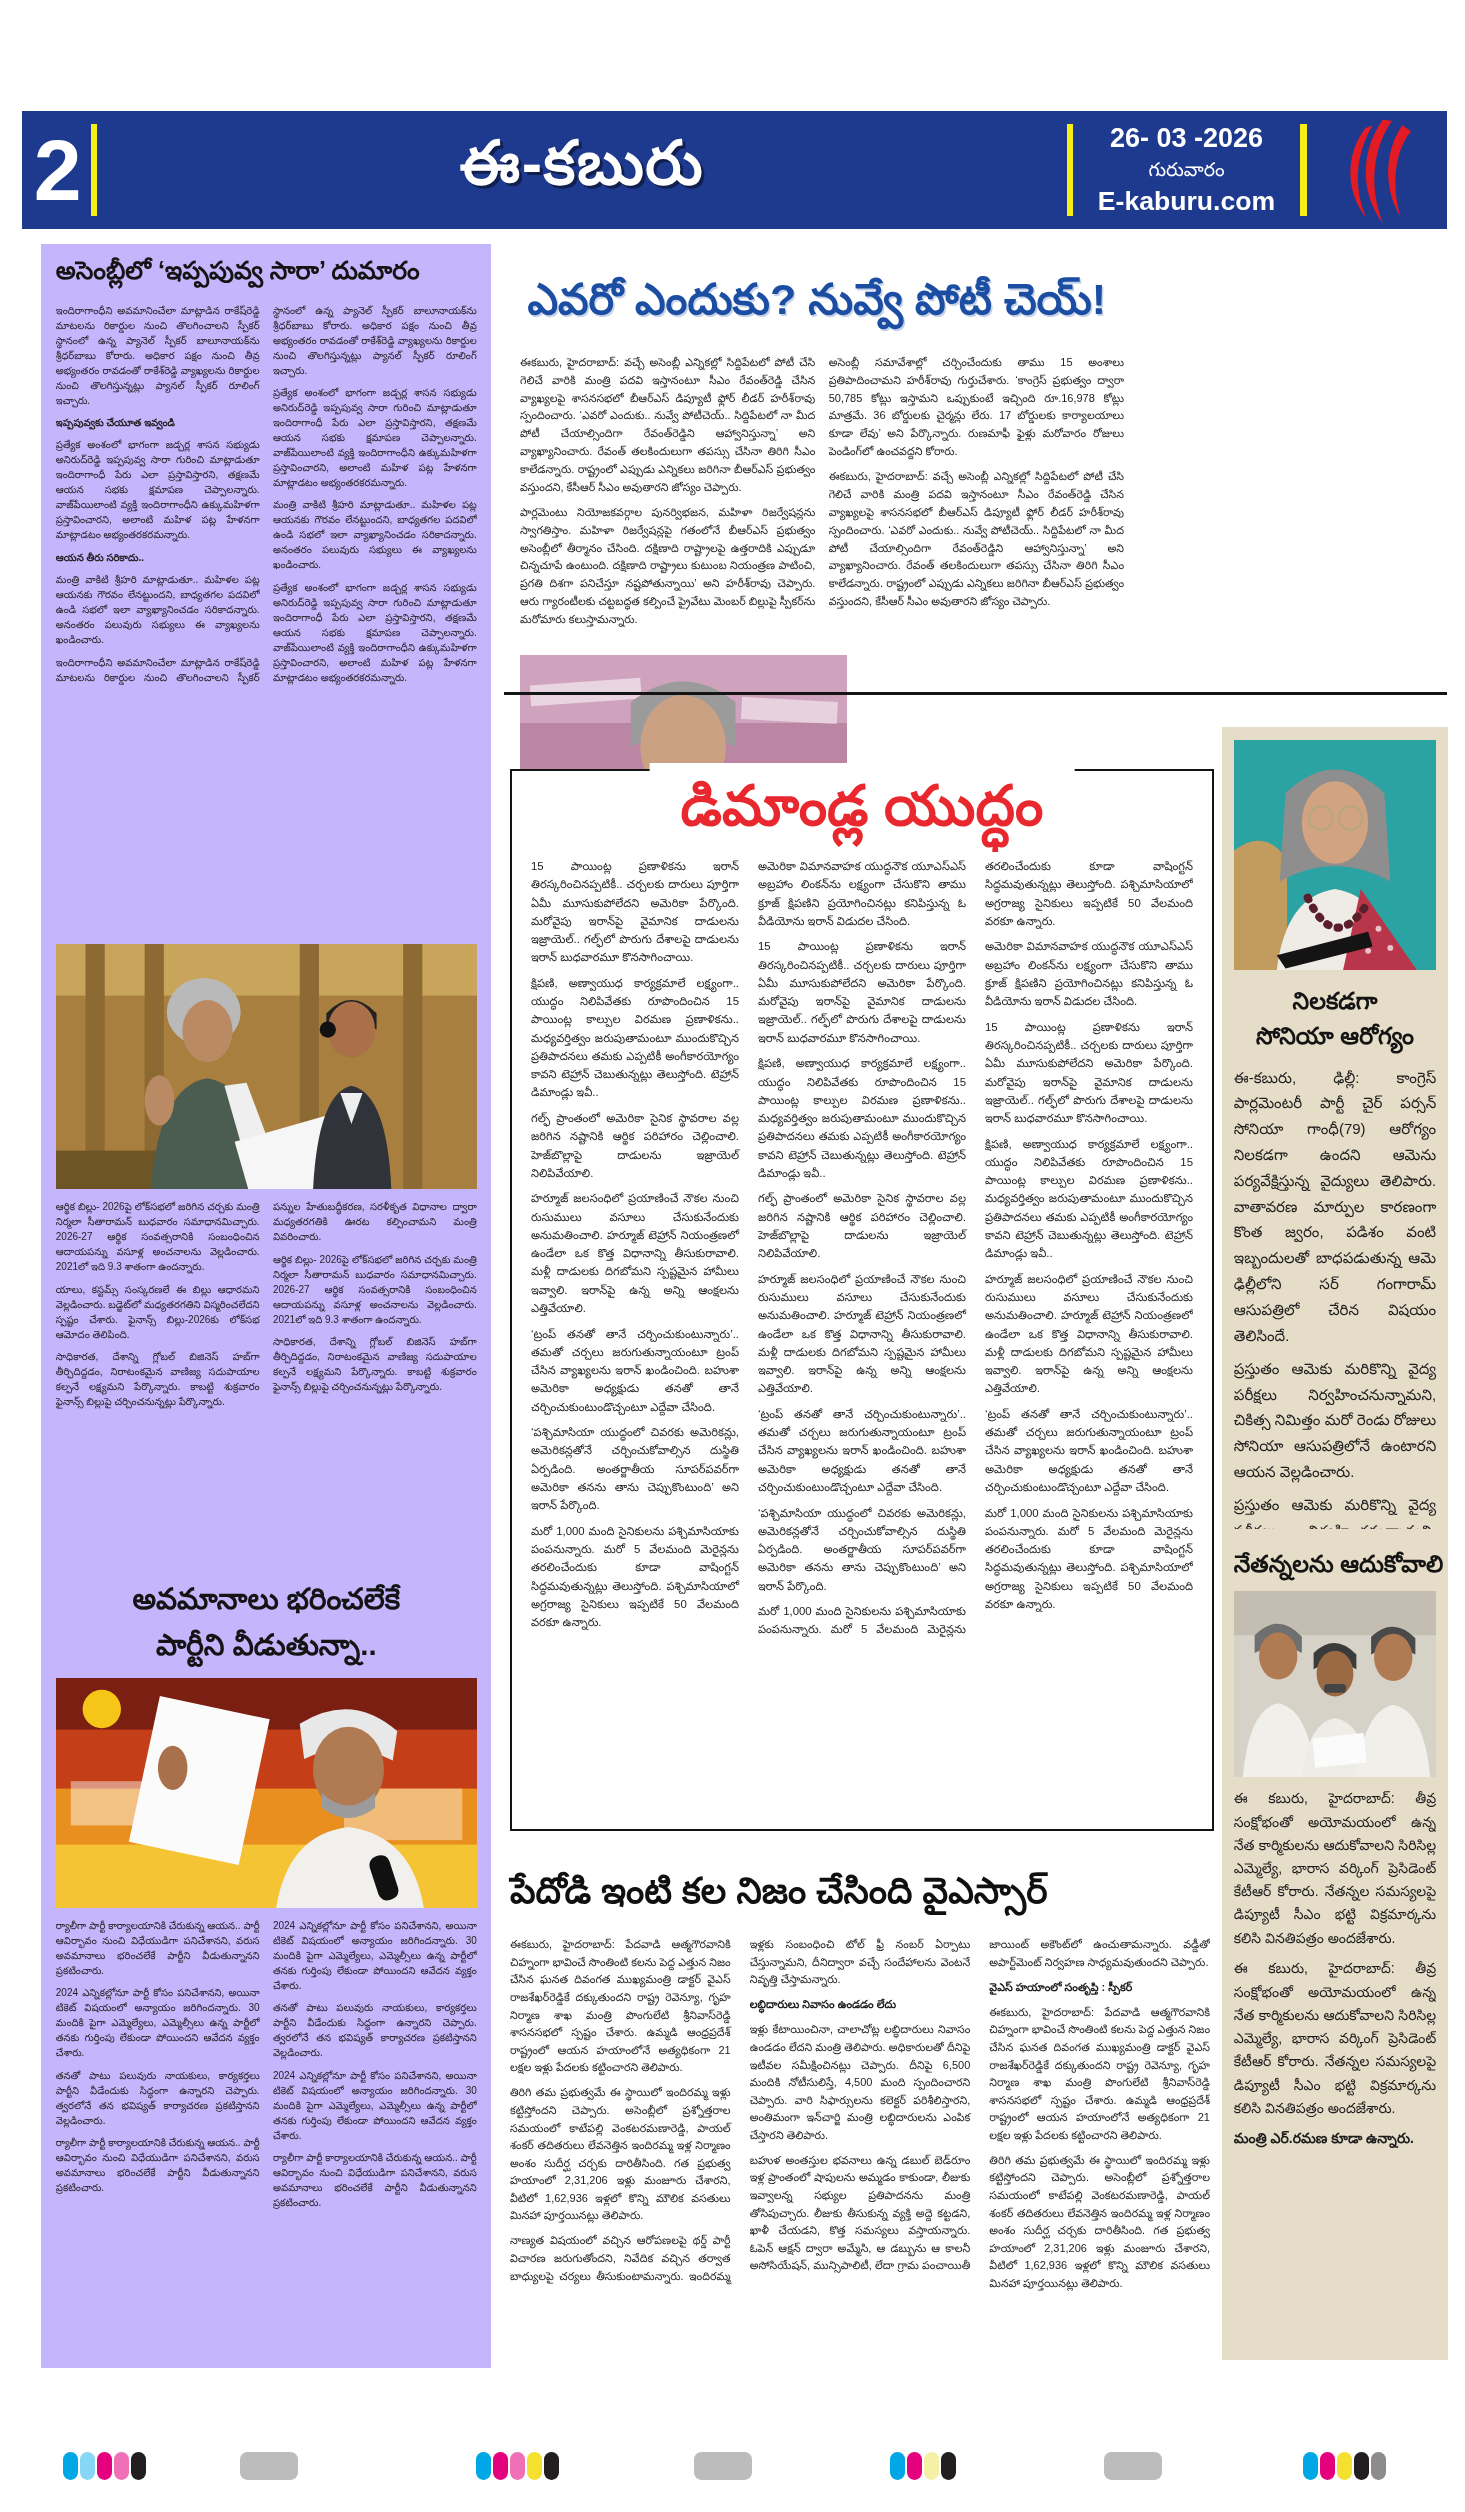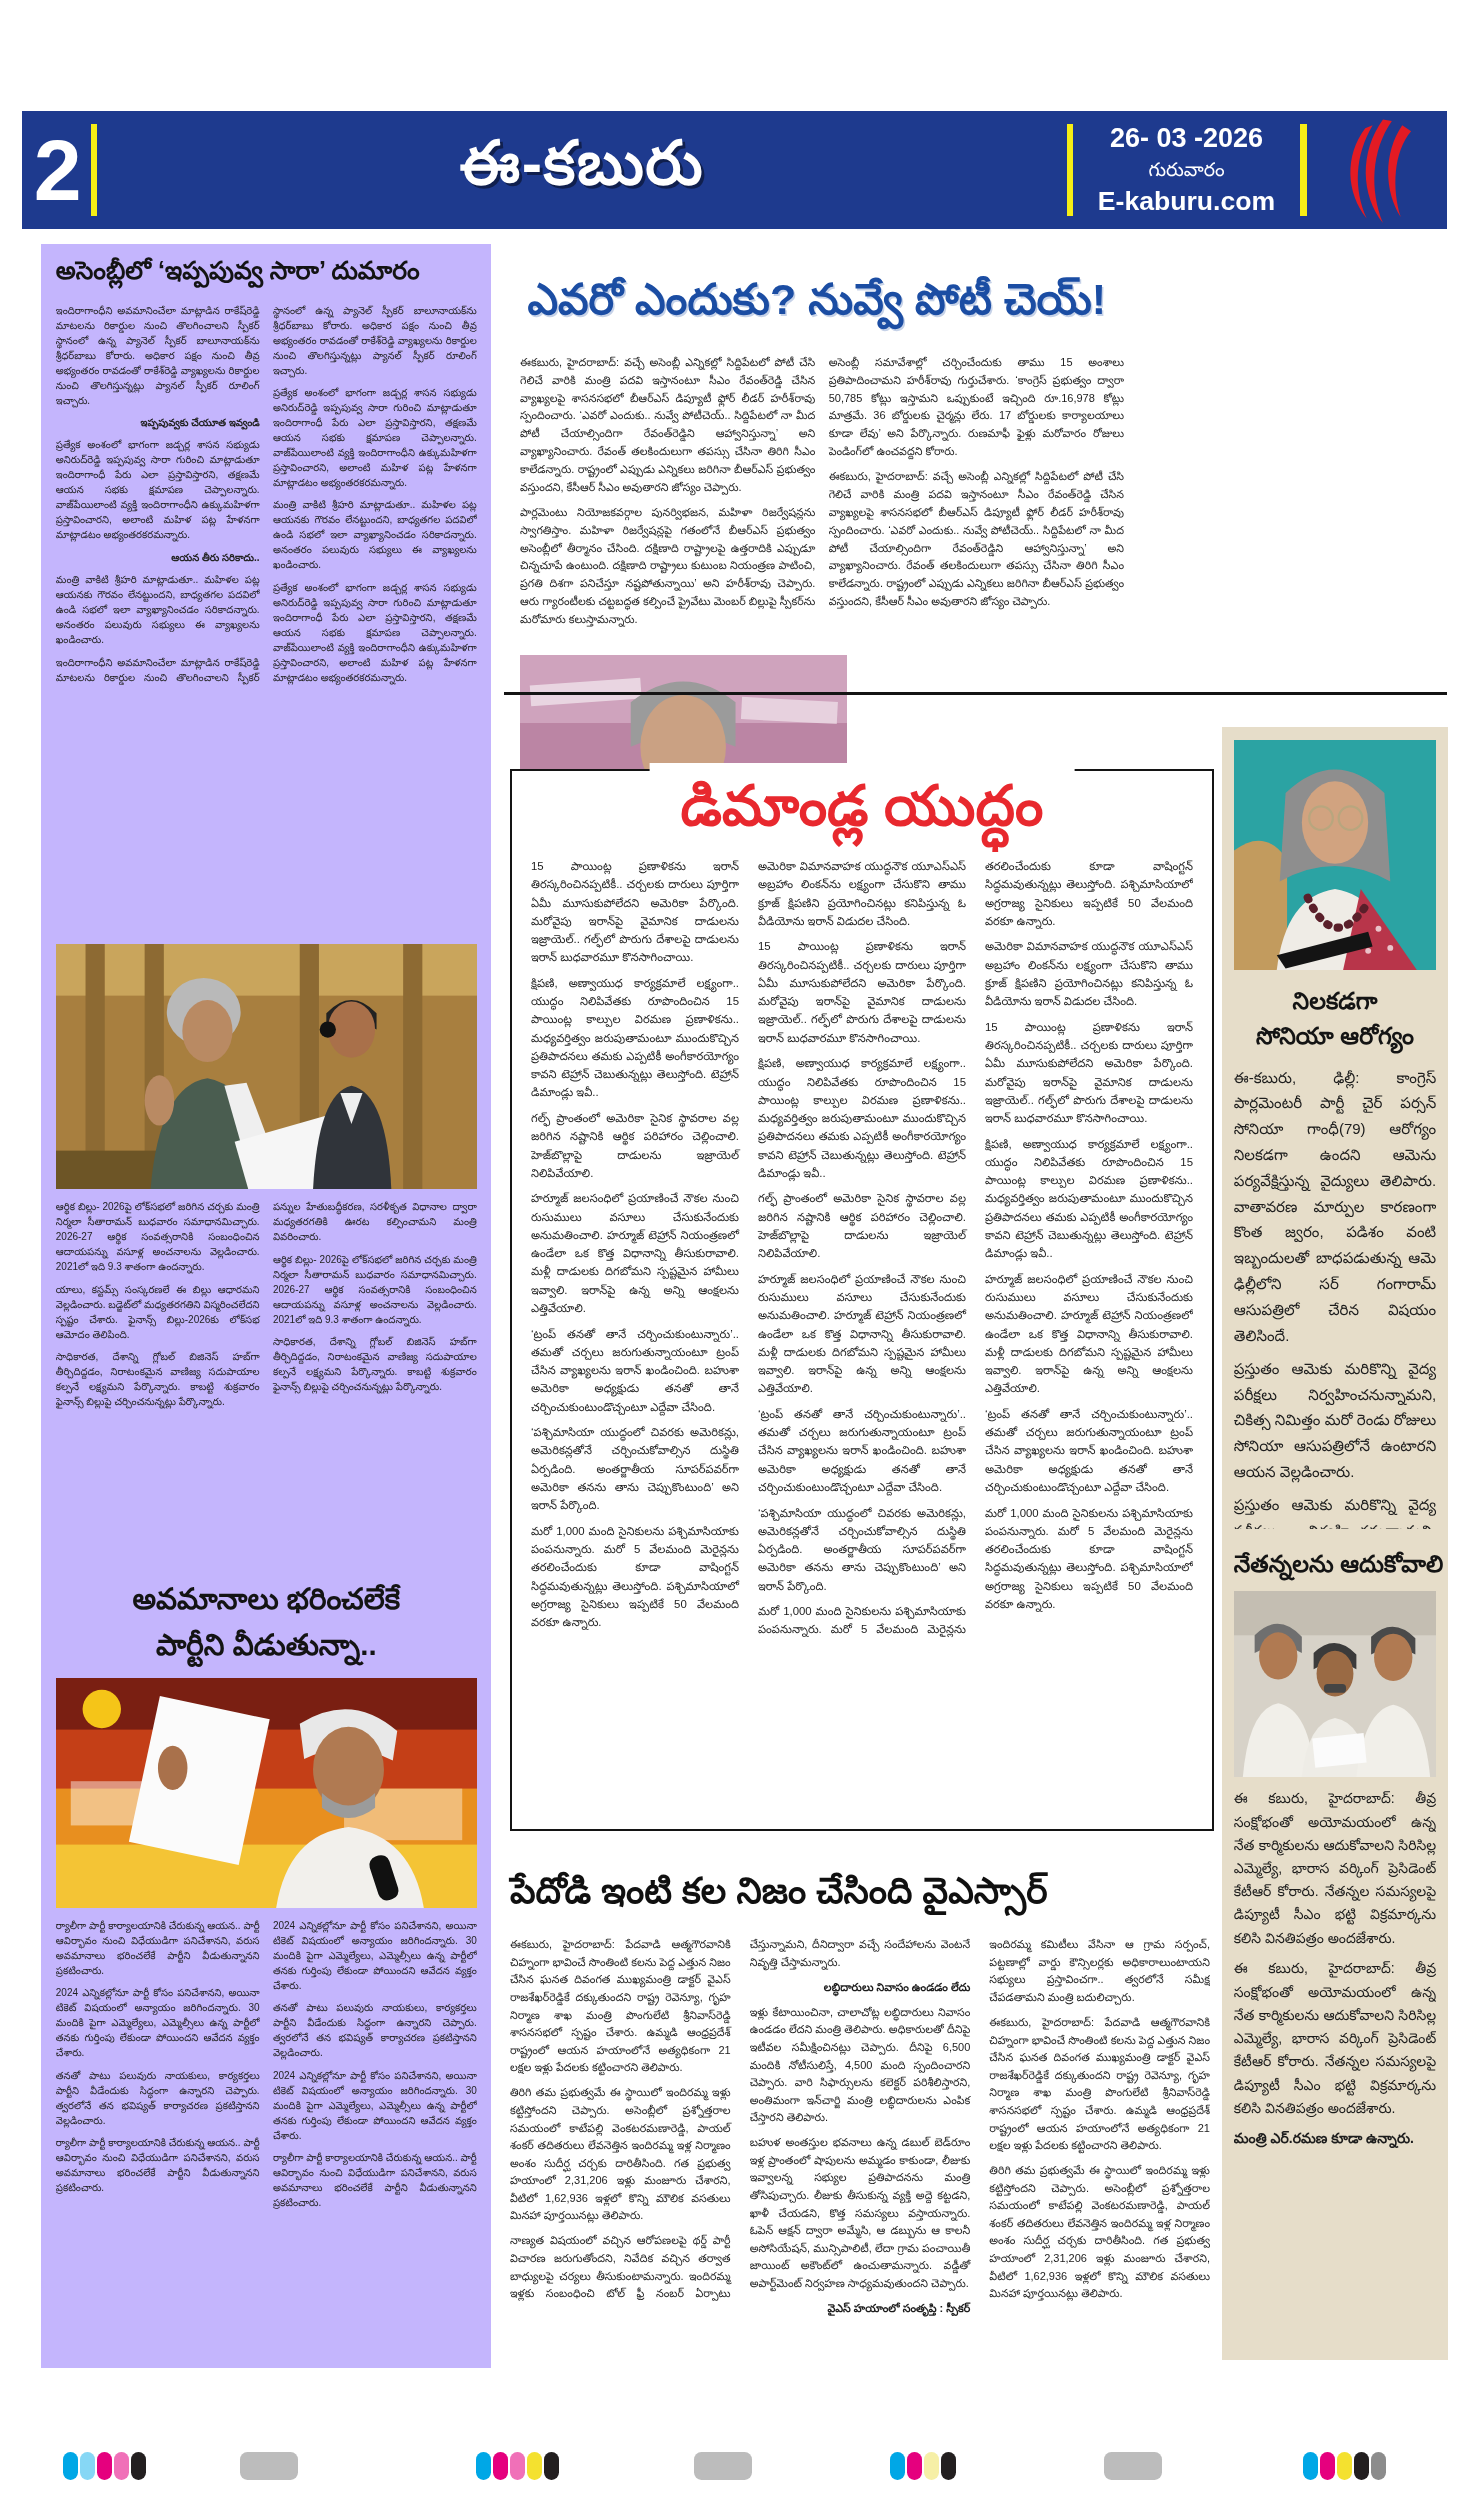--- a/index.html
+++ b/index.html
@@ -12,21 +12,21 @@
   .ybar{width:6.6px;height:92px;background:#f6ee16;margin:0 8.9px;flex:0 0 auto;}
   .masthead{flex:1;text-align:center;font-size:61px;font-weight:bold;color:#fff;
             text-shadow:3px 3px 0 rgba(0,0,0,.45);letter-spacing:1.5px;}
   .dateblock{text-align:center;color:#fff;line-height:1.25;margin:0 12px;min-width:185px;}
   .d1{font-size:27px;font-weight:bold;}
   .d2{font-size:19px;margin:3px 0;}
   .d3{font-size:26.6px;font-weight:bold;}
   .logo{width:111px;height:111px;margin:0 10.3px;flex:0 0 auto;}
   
   .bodytext p{margin:0 0 7.4px;text-align:justify;}
-  .bodytext .sub{font-weight:bold;text-align:right;}
+  .bodytext .sub{font-weight:bold;text-align:left;}
   .cols2{column-count:2;column-gap:13.3px;overflow:hidden;}
   .cols3{column-count:3;column-gap:19px;overflow:hidden;}
   
   .leftpanel{position:absolute;left:41px;top:244px;width:450px;height:2124px;background:#c4b5fd;}
   .leftpanel .art{position:absolute;left:14.8px;width:421px;}
   .lh1{font-size:25px;font-weight:bold;color:#141414;white-space:nowrap;margin:0 0 11.8px;}
   .lh1c{font-size:29.5px;font-weight:bold;color:#141414;text-align:center;line-height:1.55;margin:0 0 10.3px;}
   .smalltext{font-size:10px;line-height:1.5;color:#232323;}
   .photo{position:relative;overflow:hidden;background:#999;}
   
@@ -292,21 +292,20 @@
   <section class="ysr">
     <h1 class="ysr-h1">పేదోడి ఇంటి కల నిజం చేసింది వైఎస్సార్</h1>
     <div class="bodytext ysr-body cols3">
       <p>ఈకబురు, హైదరాబాద్: పేదవాడి ఆత్మగౌరవానికి చిహ్నంగా భావించే సొంతింటి కలను పెద్ద ఎత్తున నిజం చేసిన ఘనత దివంగత ముఖ్యమంత్రి డాక్టర్ వైఎస్ రాజశేఖర్‌రెడ్డికే దక్కుతుందని రాష్ట్ర రెవెన్యూ, గృహ నిర్మాణ శాఖ మంత్రి పొంగులేటి శ్రీనివాస్‌రెడ్డి శాసనసభలో స్పష్టం చేశారు. ఉమ్మడి ఆంధ్రప్రదేశ్ రాష్ట్రంలో ఆయన హయాంలోనే అత్యధికంగా 21 లక్షల ఇళ్లు పేదలకు కట్టించారని తెలిపారు.</p>
       <p>తిరిగి తమ ప్రభుత్వమే ఈ స్థాయిలో ఇందిరమ్మ ఇళ్లు కట్టిస్తోందని చెప్పారు. అసెంబ్లీలో ప్రశ్నోత్తరాల సమయంలో కాటేపల్లి వెంకటరమణారెడ్డి, పాయల్ శంకర్ తదితరులు లేవనెత్తిన ఇందిరమ్మ ఇళ్ల నిర్మాణం అంశం సుదీర్ఘ చర్చకు దారితీసింది. గత ప్రభుత్వ హయాంలో 2,31,206 ఇళ్లు మంజూరు చేశారని, వీటిలో 1,62,936 ఇళ్లలో కొన్ని మౌలిక వసతులు మినహా పూర్తయినట్లు తెలిపారు.</p>
       <p>నాణ్యత విషయంలో వచ్చిన ఆరోపణలపై థర్డ్ పార్టీ విచారణ జరుగుతోందని, నివేదిక వచ్చిన తర్వాత బాధ్యులపై చర్యలు తీసుకుంటామన్నారు. ఇందిరమ్మ ఇళ్లకు సంబంధించి టోల్ ఫ్రీ నంబర్ ఏర్పాటు చేస్తున్నామని, దీనిద్వారా వచ్చే సందేహాలను వెంటనే నివృత్తి చేస్తామన్నారు.</p>
       <p class="sub">లబ్ధిదారులు నివాసం ఉండడం లేదు</p>
       <p>ఇళ్లు కేటాయించినా, చాలాచోట్ల లబ్ధిదారులు నివాసం ఉండడం లేదని మంత్రి తెలిపారు. అధికారులతో దీనిపై ఇటీవల సమీక్షించినట్లు చెప్పారు. దీనిపై 6,500 మందికి నోటీసులిస్తే, 4,500 మంది స్పందించారని చెప్పారు. వారి సిఫార్సులను కలెక్టర్ పరిశీలిస్తారని, అంతిమంగా ఇన్‌చార్జి మంత్రి లబ్ధిదారులను ఎంపిక చేస్తారని తెలిపారు.</p>
       <p>బహుళ అంతస్తుల భవనాలు ఉన్న డబుల్ బెడ్‌రూం ఇళ్ల ప్రాంతంలో షాపులను అమ్మడం కాకుండా, లీజుకు ఇవ్వాలన్న సభ్యుల ప్రతిపాదనను మంత్రి తోసిపుచ్చారు. లీజుకు తీసుకున్న వ్యక్తి అద్దె కట్టడని, ఖాళీ చేయడని, కొత్త సమస్యలు వస్తాయన్నారు. ఓపెన్ ఆక్షన్ ద్వారా అమ్మేసి, ఆ డబ్బును ఆ కాలనీ అసోసియేషన్, మున్సిపాలిటీ, లేదా గ్రామ పంచాయితీ జాయింట్ అకౌంట్‌లో ఉంచుతామన్నారు. వడ్డీతో అపార్ట్‌మెంట్ నిర్వహణ సాధ్యమవుతుందని చెప్పారు.</p>
       <p class="sub">వైఎస్ హయాంలో సంతృప్తి : స్పీకర్</p>
-      <p>ఇందిరమ్మ కమిటీలు వేసినా ఆ గ్రామ సర్పంచ్, పట్టణాల్లో వార్డు కౌన్సిలర్లకు అధికారాలుంటాయని సభ్యులు ప్రస్తావించగా.. త్వరలోనే సమీక్ష చేపడతామని మంత్రి బదులిచ్చారు.</p>
       <p>ఈకబురు, హైదరాబాద్: పేదవాడి ఆత్మగౌరవానికి చిహ్నంగా భావించే సొంతింటి కలను పెద్ద ఎత్తున నిజం చేసిన ఘనత దివంగత ముఖ్యమంత్రి డాక్టర్ వైఎస్ రాజశేఖర్‌రెడ్డికే దక్కుతుందని రాష్ట్ర రెవెన్యూ, గృహ నిర్మాణ శాఖ మంత్రి పొంగులేటి శ్రీనివాస్‌రెడ్డి శాసనసభలో స్పష్టం చేశారు. ఉమ్మడి ఆంధ్రప్రదేశ్ రాష్ట్రంలో ఆయన హయాంలోనే అత్యధికంగా 21 లక్షల ఇళ్లు పేదలకు కట్టించారని తెలిపారు.</p>
       <p>తిరిగి తమ ప్రభుత్వమే ఈ స్థాయిలో ఇందిరమ్మ ఇళ్లు కట్టిస్తోందని చెప్పారు. అసెంబ్లీలో ప్రశ్నోత్తరాల సమయంలో కాటేపల్లి వెంకటరమణారెడ్డి, పాయల్ శంకర్ తదితరులు లేవనెత్తిన ఇందిరమ్మ ఇళ్ల నిర్మాణం అంశం సుదీర్ఘ చర్చకు దారితీసింది. గత ప్రభుత్వ హయాంలో 2,31,206 ఇళ్లు మంజూరు చేశారని, వీటిలో 1,62,936 ఇళ్లలో కొన్ని మౌలిక వసతులు మినహా పూర్తయినట్లు తెలిపారు.</p>
     </div>
   </section>
 
   <div class="marks">
       <div class="markgroup" style="left: 63px;">
         <span class="pill" style="background: rgb(0, 167, 230);"></span>
         <span class="pill" style="background: rgb(134, 215, 245);"></span>
         <span class="pill" style="background: rgb(229, 0, 126);"></span>

